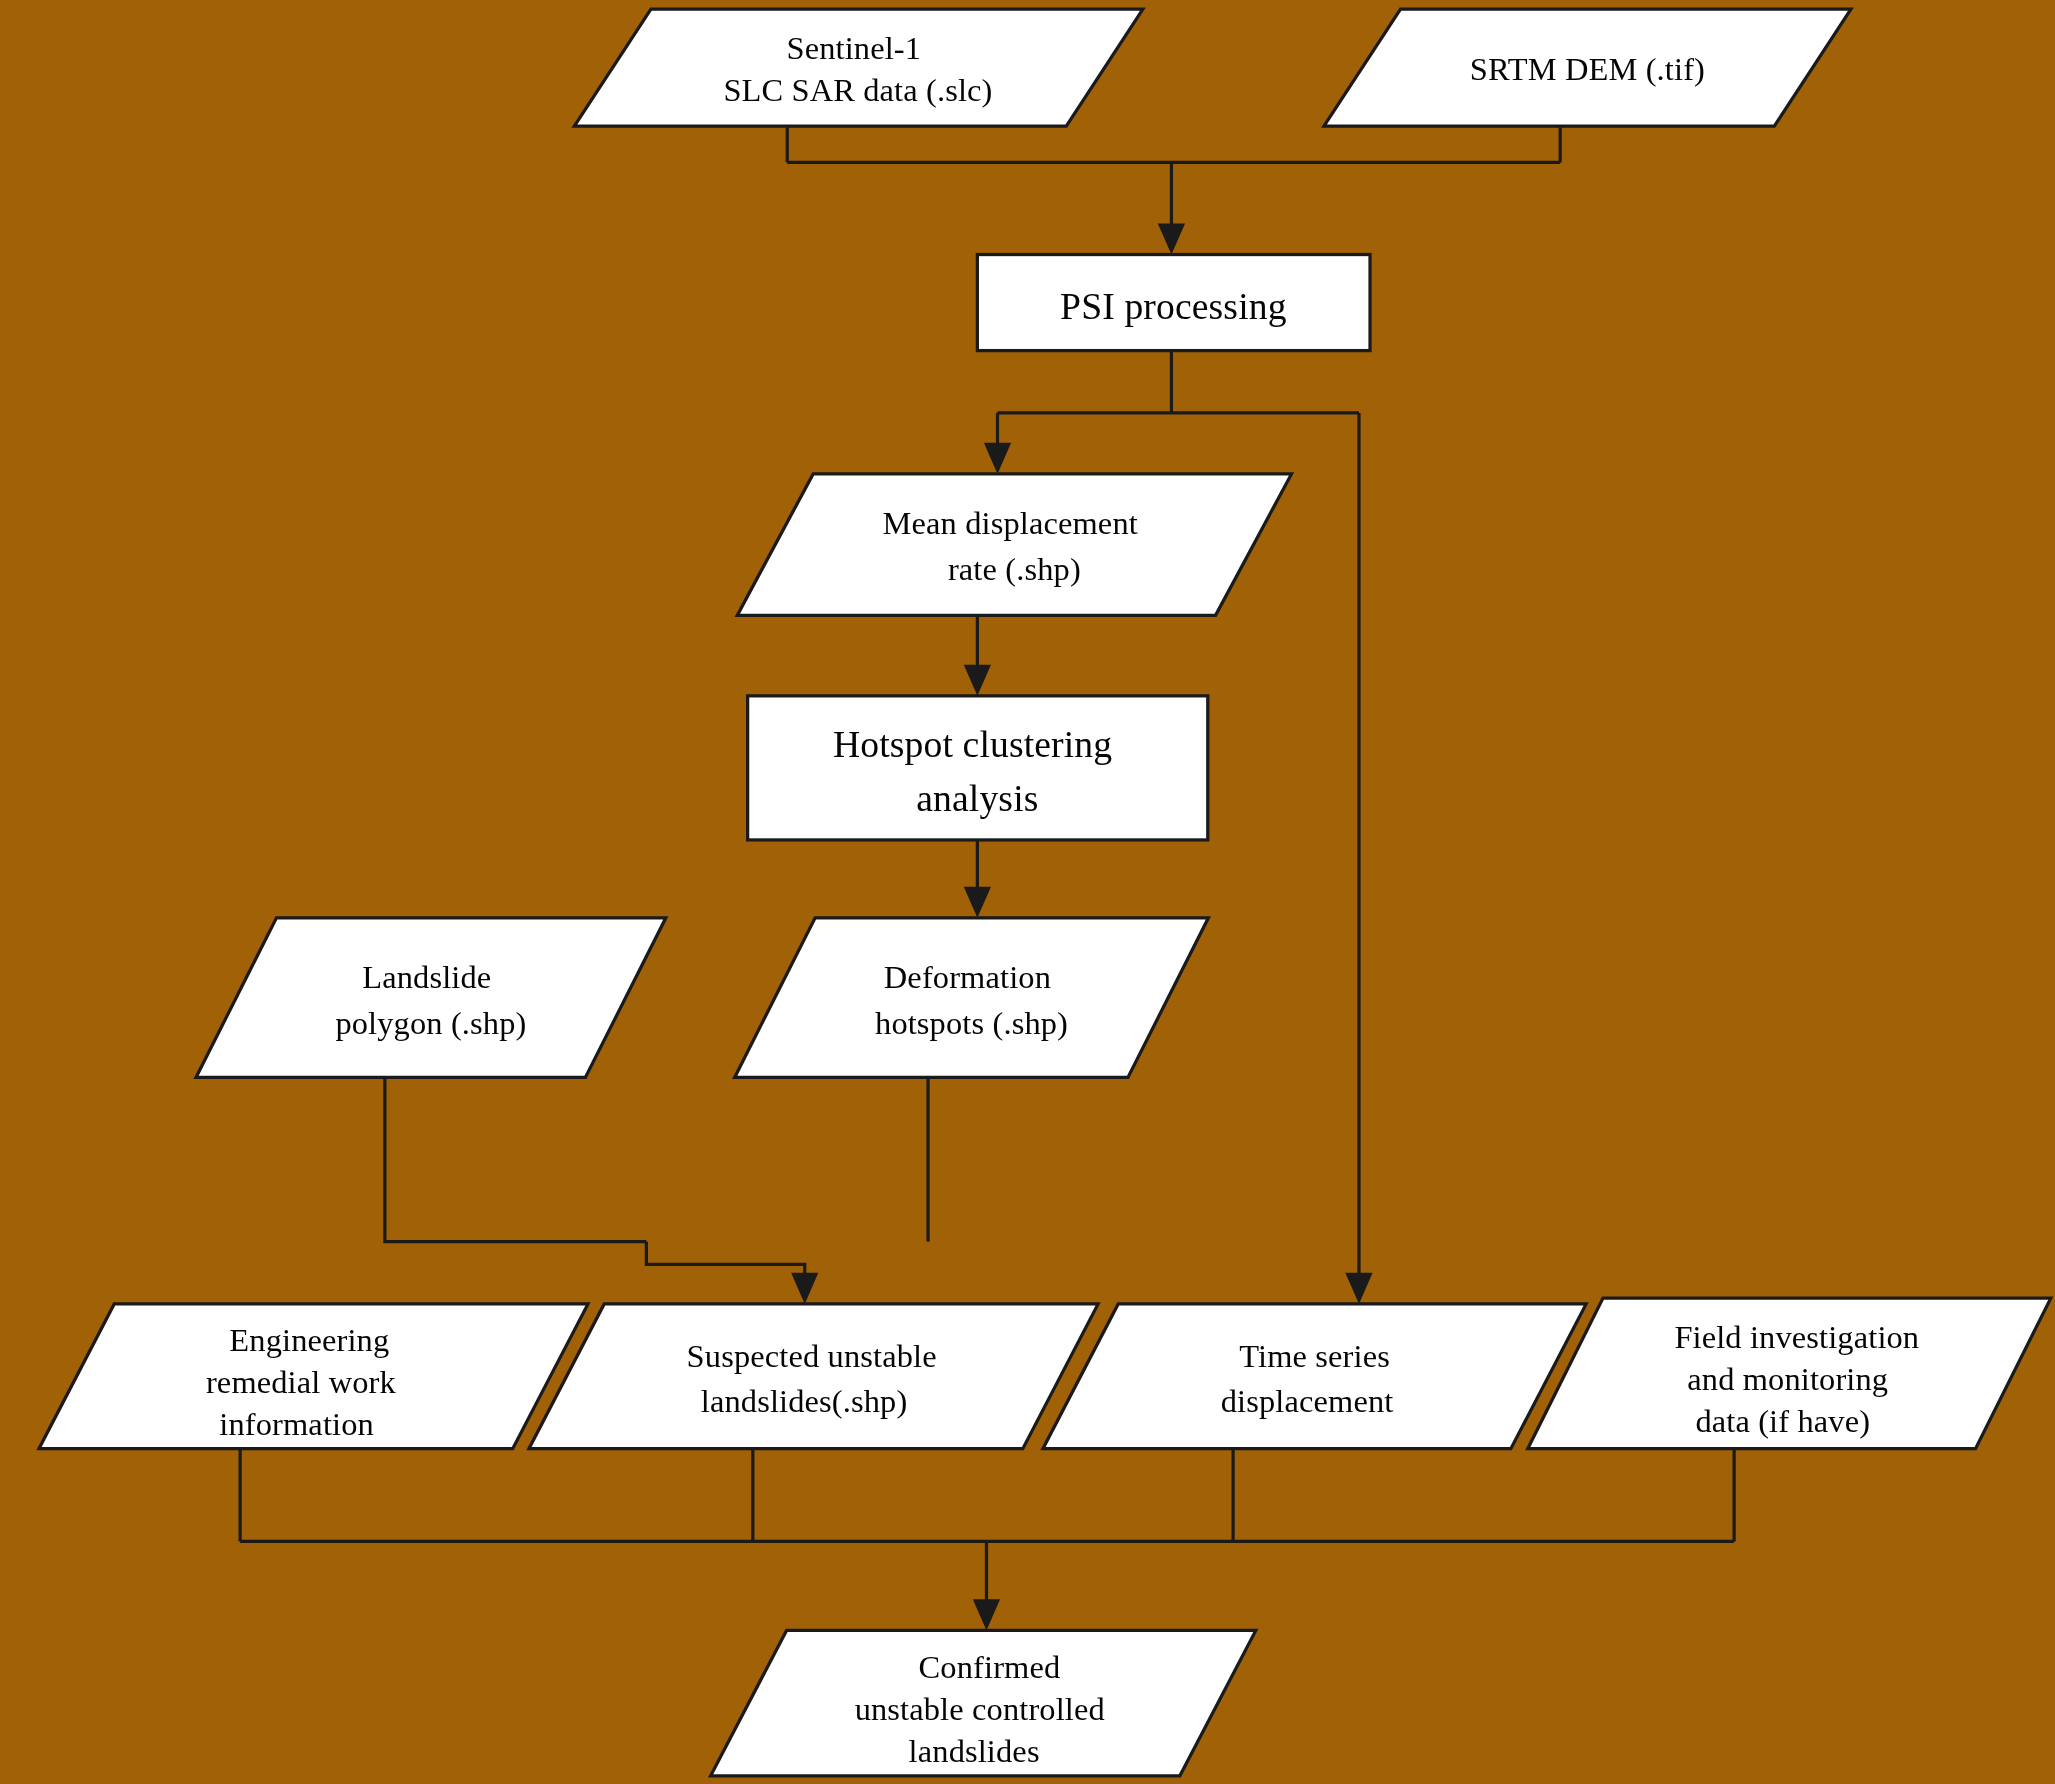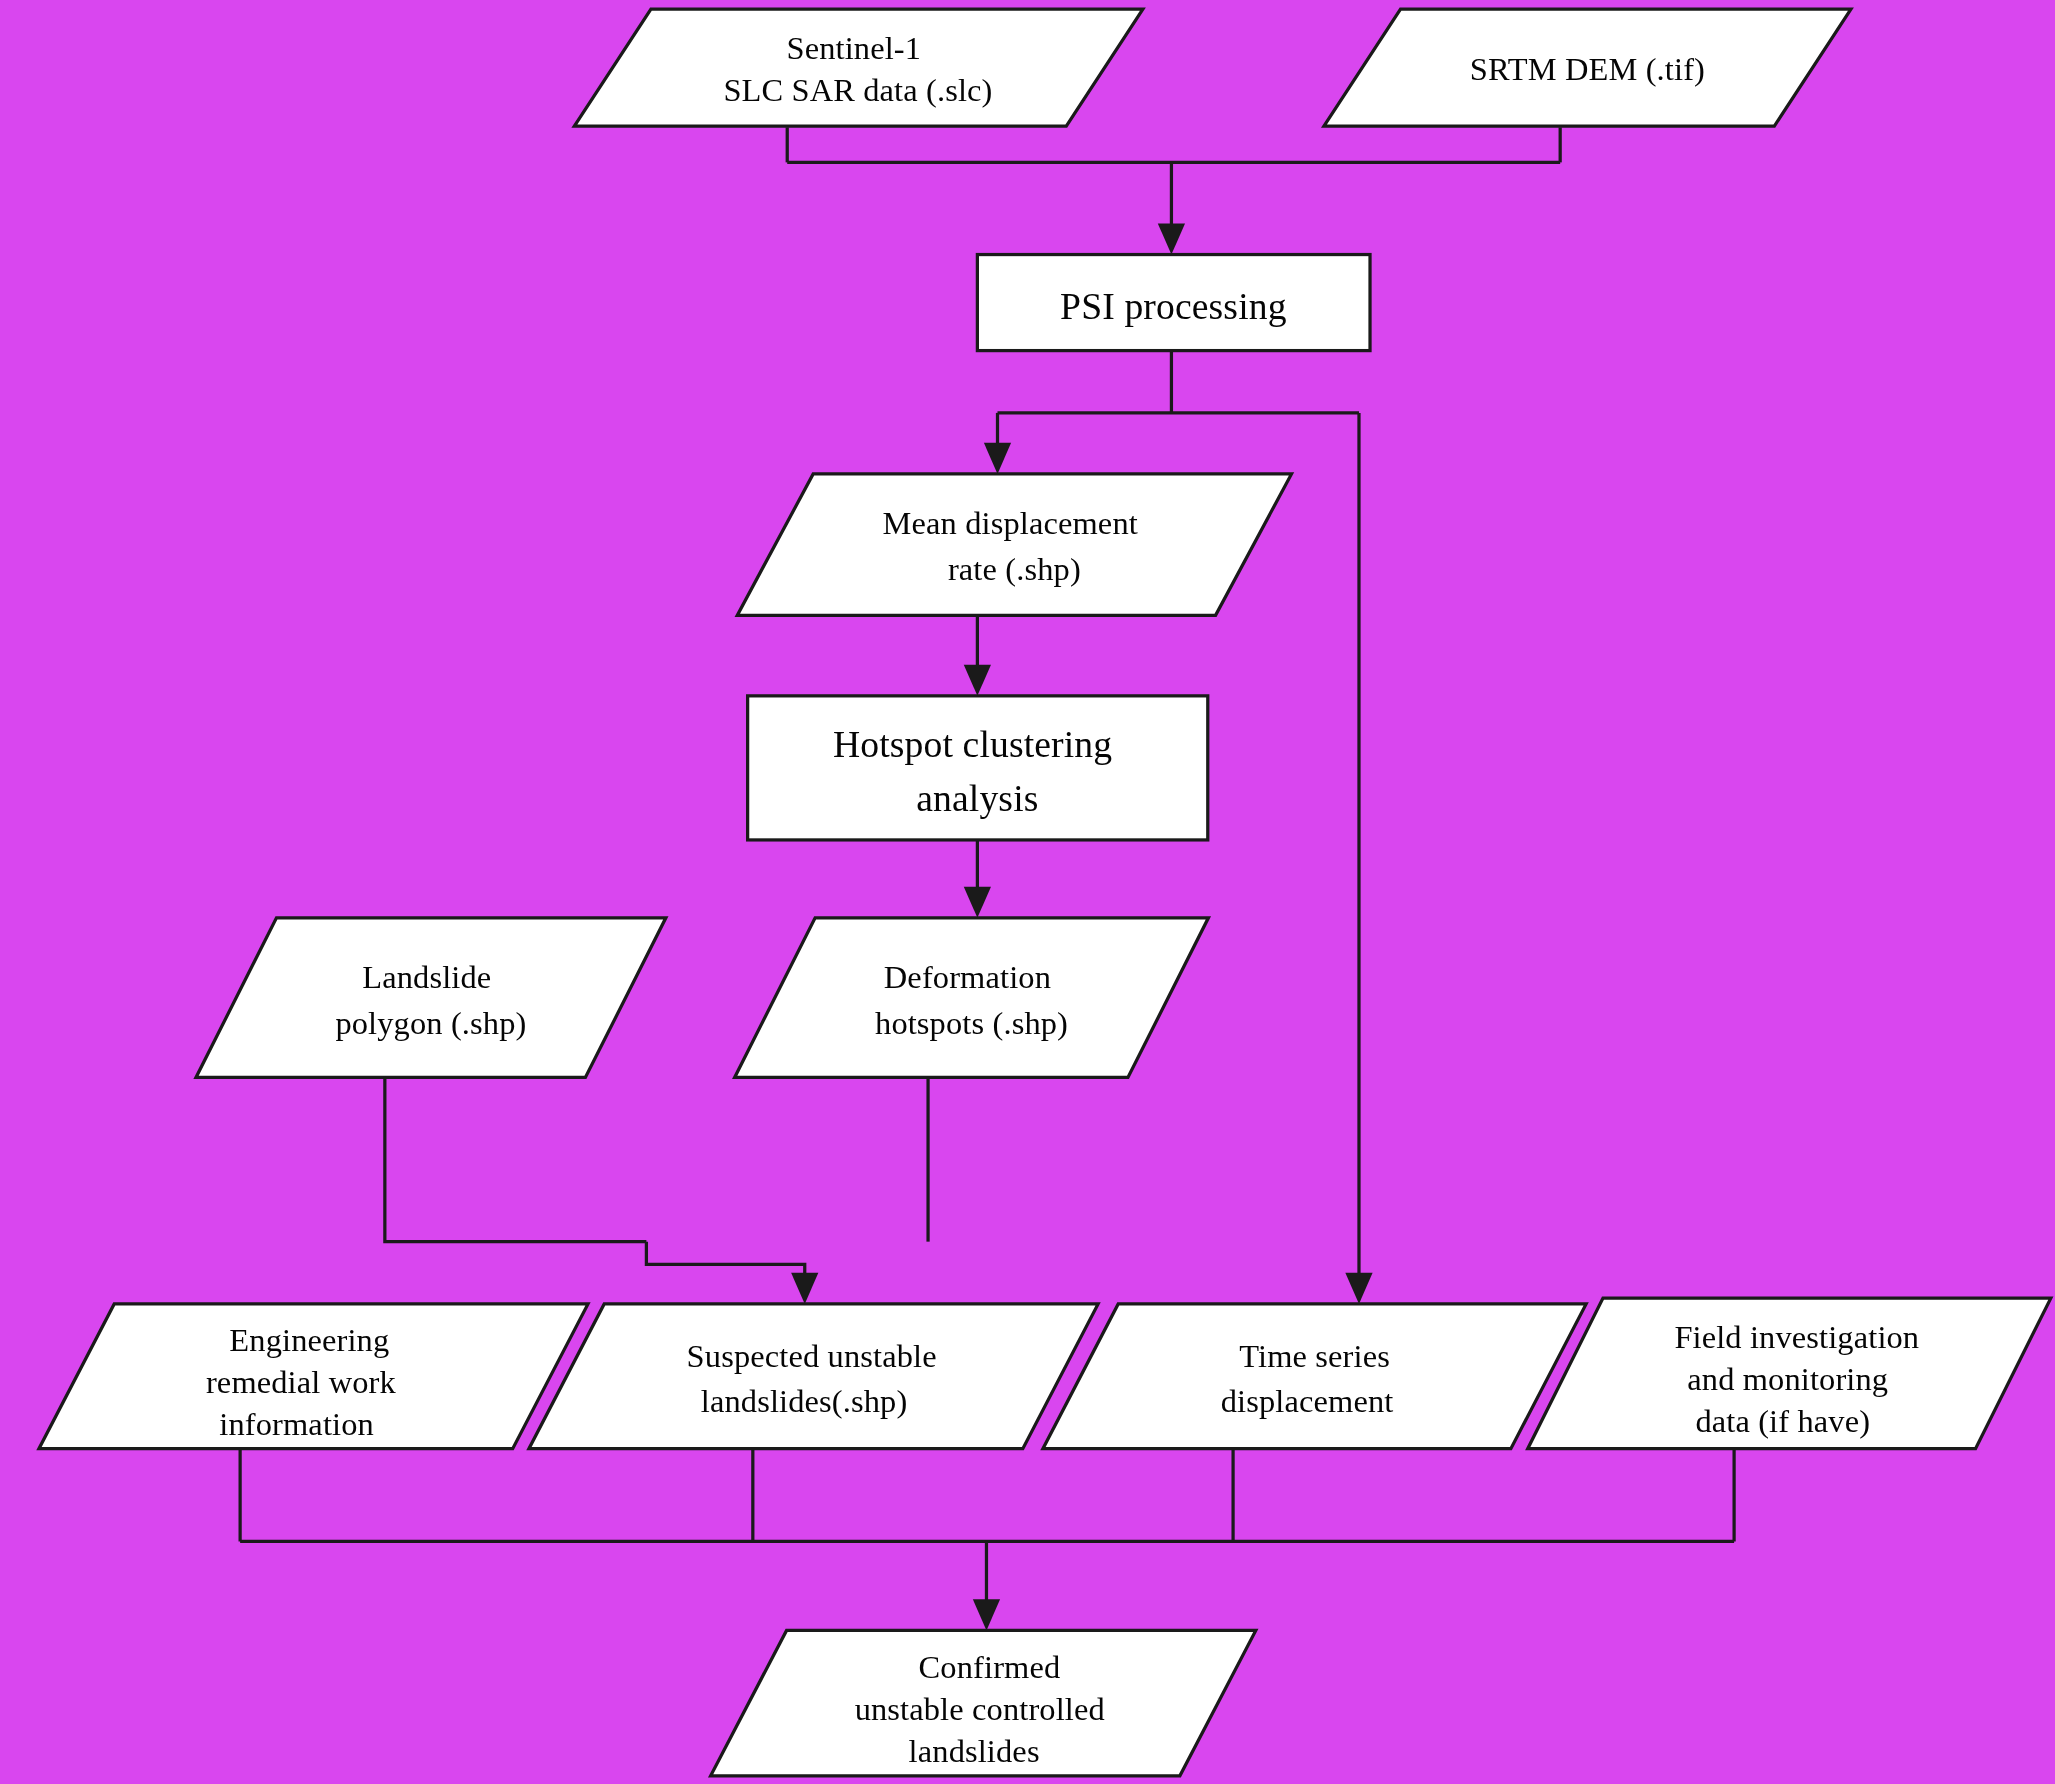--- a/index.html
+++ b/index.html
@@ -10,21 +10,21 @@
   body {
     width: 2056px;
     height: 1785px;
     font-family: "Liberation Serif", "DejaVu Serif", serif;
     overflow: hidden;
   }
   #flowchart-root {
     position: relative;
     width: 2056px;
     height: 1785px;
-    background: #d946ef;
+    background: #a16207;
   }
   svg#flow-svg {
     position: absolute;
     top: 0;
     left: 0;
     width: 2056px;
     height: 1785px;
     display: block;
   }
   .node-shape {

